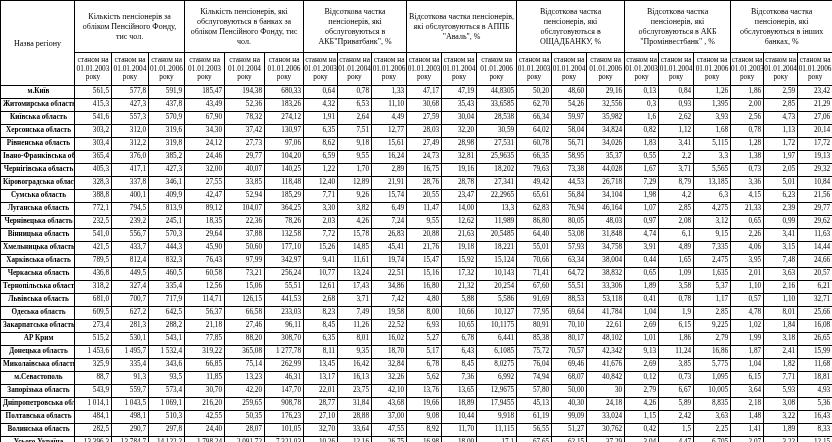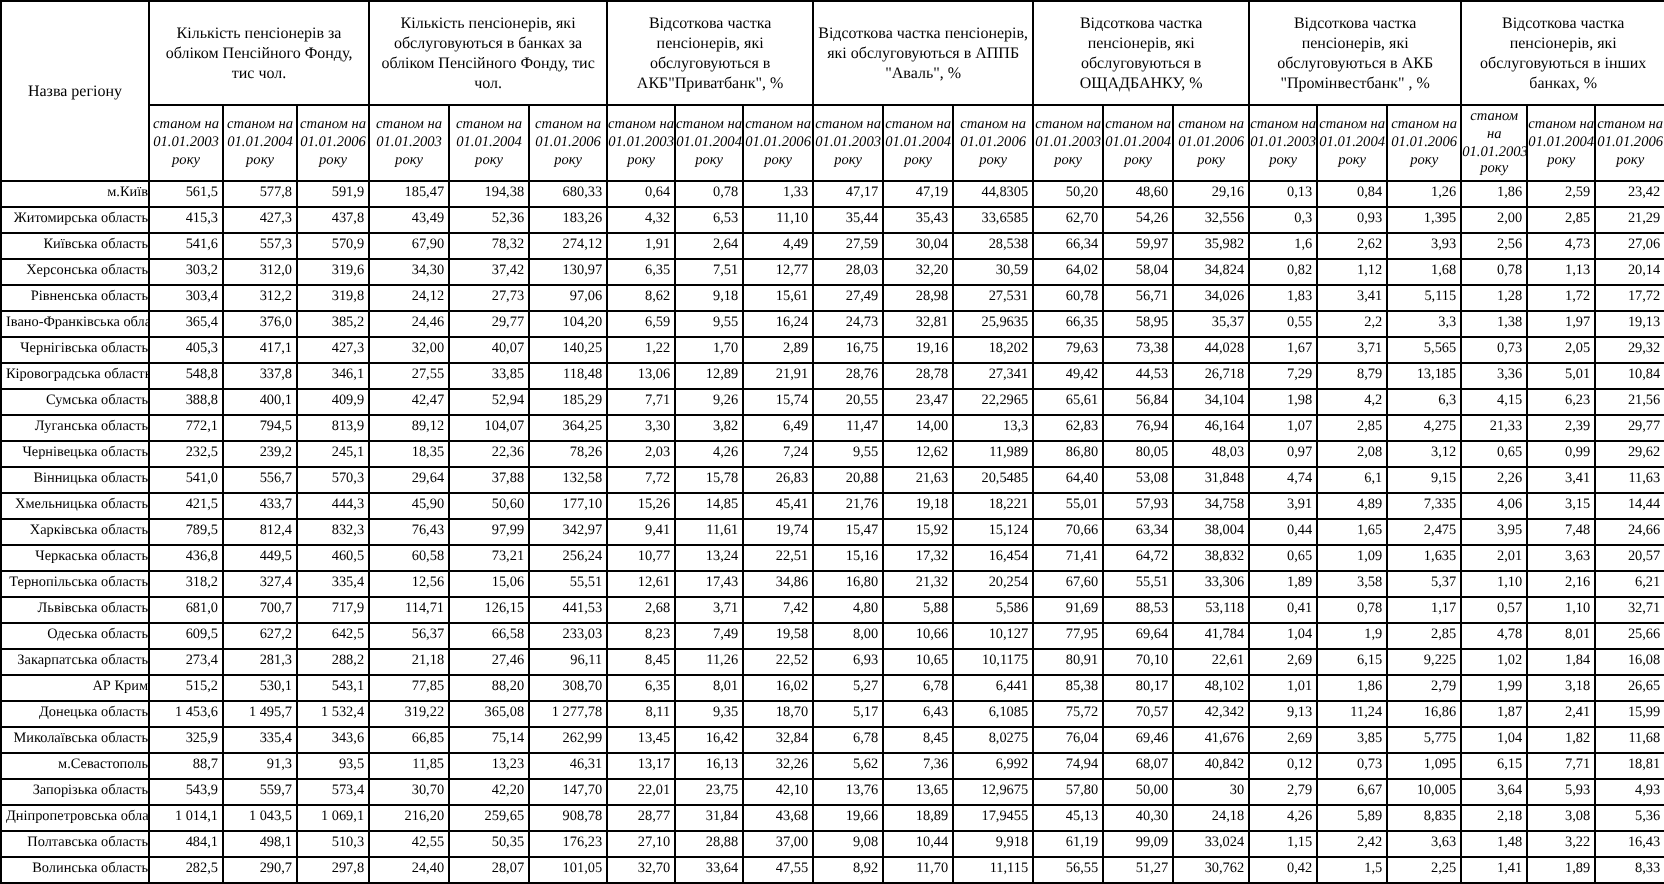--- a/index.html
+++ b/index.html
@@ -5,21 +5,21 @@
   html,body{margin:0;padding:0;background:#fff;}
   #wrap{width:832px;height:442px;overflow:hidden;background:#fff;}
   table{border-collapse:collapse;table-layout:fixed;width:832px;height:442px;
         font-family:"Liberation Serif",serif;color:#000;}
   th,td{border:1px solid #000;padding:0;overflow:hidden;}
   thead th{font-weight:normal;vertical-align:middle;text-align:center;}
   th.group{font-size:8px;line-height:1.25;padding:1px 2px;}
   th.region-h{font-size:8px;}
   th.period{font-size:7.3px;line-height:1.2;white-space:pre-line;padding:1px 0;}
   tbody td{font-size:7.2px;line-height:1;height:12px;vertical-align:middle;white-space:nowrap;}
-  td.region{text-align:right;padding-left:2px;}
+  td.region{text-align:center;padding-left:2px;font-weight:bold;}
   td.num{text-align:right;padding-right:2px;}
 </style>
 </head>
 <body>
 
 <div id="wrap">
   <table id="pension-table">
     <colgroup id="cols">
         <col style="width: 74px;">
         <col style="width: 37px;">
@@ -48,21 +48,21 @@
         <tr style="height: 52px;">
           <th class="region-h" rowspan="2">Назва регіону</th>
           <th class="group" colspan="3">Кількість пенсіонерів за обліком Пенсійного Фонду, тис чол.</th>
           <th class="group" colspan="3">Кількість пенсіонерів, які обслуговуються в банках за обліком Пенсійного Фонду, тис чол.</th>
           <th class="group" colspan="3">Відсоткова частка пенсіонерів, які обслуговуються в АКБ"Приватбанк", %</th>
           <th class="group" colspan="3">Відсоткова частка пенсіонерів, які обслуговуються в АППБ "Аваль", %</th>
           <th class="group" colspan="3">Відсоткова частка пенсіонерів, які обслуговуються в ОЩАДБАНКУ, %</th>
           <th class="group" colspan="3">Відсоткова частка пенсіонерів, які обслуговуються в АКБ "Промінвестбанк" , %</th>
           <th class="group" colspan="3">Відсоткова частка пенсіонерів, які обслуговуються в інших банках, %</th>
         </tr>
-        <tr style="height: 33px; font-style: italic;">
+        <tr style="height: 33px;">
           <th class="period">станом на
 01.01.2003
 року</th>
           <th class="period">станом на
 01.01.2004
 року</th>
           <th class="period">станом на
 01.01.2006
 року</th>
           <th class="period">станом на
@@ -150,21 +150,21 @@
           <td class="region">Житомирська область</td>
           <td class="num">415,3</td>
           <td class="num">427,3</td>
           <td class="num">437,8</td>
           <td class="num">43,49</td>
           <td class="num">52,36</td>
           <td class="num">183,26</td>
           <td class="num">4,32</td>
           <td class="num">6,53</td>
           <td class="num">11,10</td>
-          <td class="num">35,44</td>
+          <td class="num">30,68</td>
           <td class="num">35,43</td>
           <td class="num">33,6585</td>
           <td class="num">62,70</td>
           <td class="num">54,26</td>
           <td class="num">32,556</td>
           <td class="num">0,3</td>
           <td class="num">0,93</td>
           <td class="num">1,395</td>
           <td class="num">2,00</td>
           <td class="num">2,85</td>
@@ -285,27 +285,27 @@
           <td class="num">44,028</td>
           <td class="num">1,67</td>
           <td class="num">3,71</td>
           <td class="num">5,565</td>
           <td class="num">0,73</td>
           <td class="num">2,05</td>
           <td class="num">29,32</td>
         </tr>
         <tr>
           <td class="region">Кіровоградська область</td>
-          <td class="num">548,8</td>
+          <td class="num">328,3</td>
           <td class="num">337,8</td>
           <td class="num">346,1</td>
           <td class="num">27,55</td>
           <td class="num">33,85</td>
           <td class="num">118,48</td>
-          <td class="num">13,06</td>
+          <td class="num">12,40</td>
           <td class="num">12,89</td>
           <td class="num">21,91</td>
           <td class="num">28,76</td>
           <td class="num">28,78</td>
           <td class="num">27,341</td>
           <td class="num">49,42</td>
           <td class="num">44,53</td>
           <td class="num">26,718</td>
           <td class="num">7,29</td>
           <td class="num">8,79</td>
@@ -464,21 +464,21 @@
           <td class="num">449,5</td>
           <td class="num">460,5</td>
           <td class="num">60,58</td>
           <td class="num">73,21</td>
           <td class="num">256,24</td>
           <td class="num">10,77</td>
           <td class="num">13,24</td>
           <td class="num">22,51</td>
           <td class="num">15,16</td>
           <td class="num">17,32</td>
-          <td class="num">16,454</td>
+          <td class="num">10,143</td>
           <td class="num">71,41</td>
           <td class="num">64,72</td>
           <td class="num">38,832</td>
           <td class="num">0,65</td>
           <td class="num">1,09</td>
           <td class="num">1,635</td>
           <td class="num">2,01</td>
           <td class="num">3,63</td>
           <td class="num">20,57</td>
         </tr>

